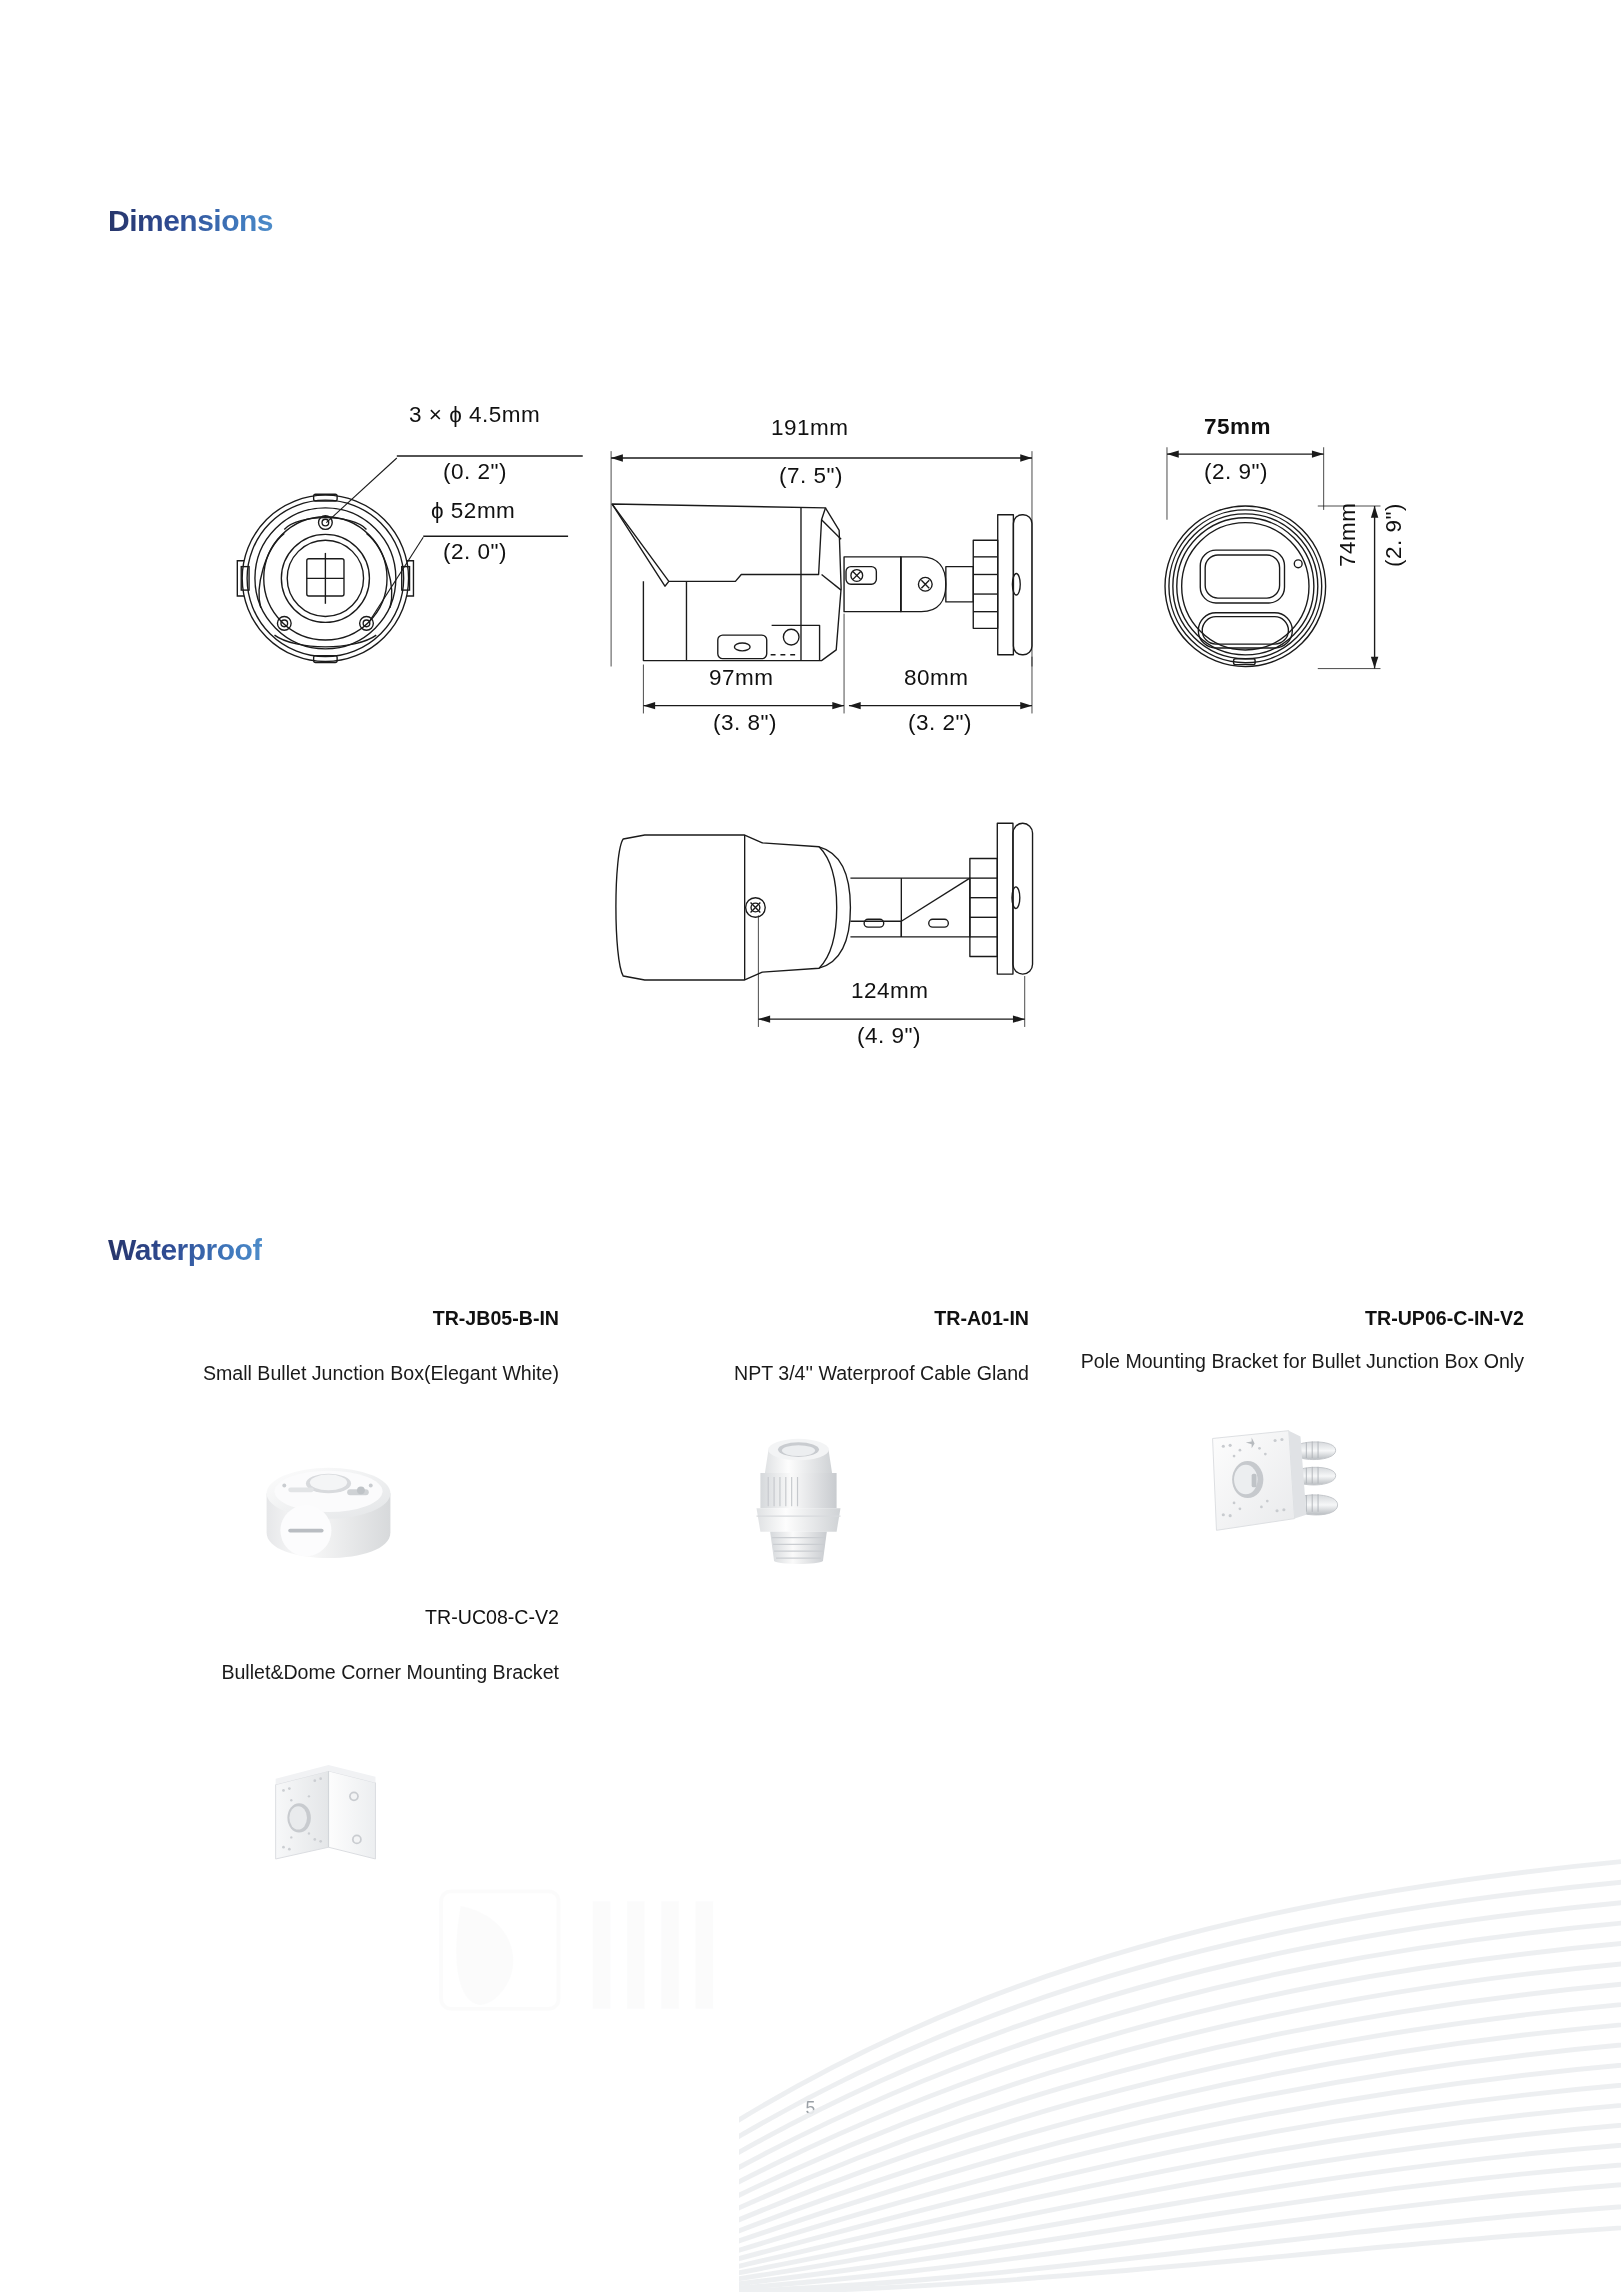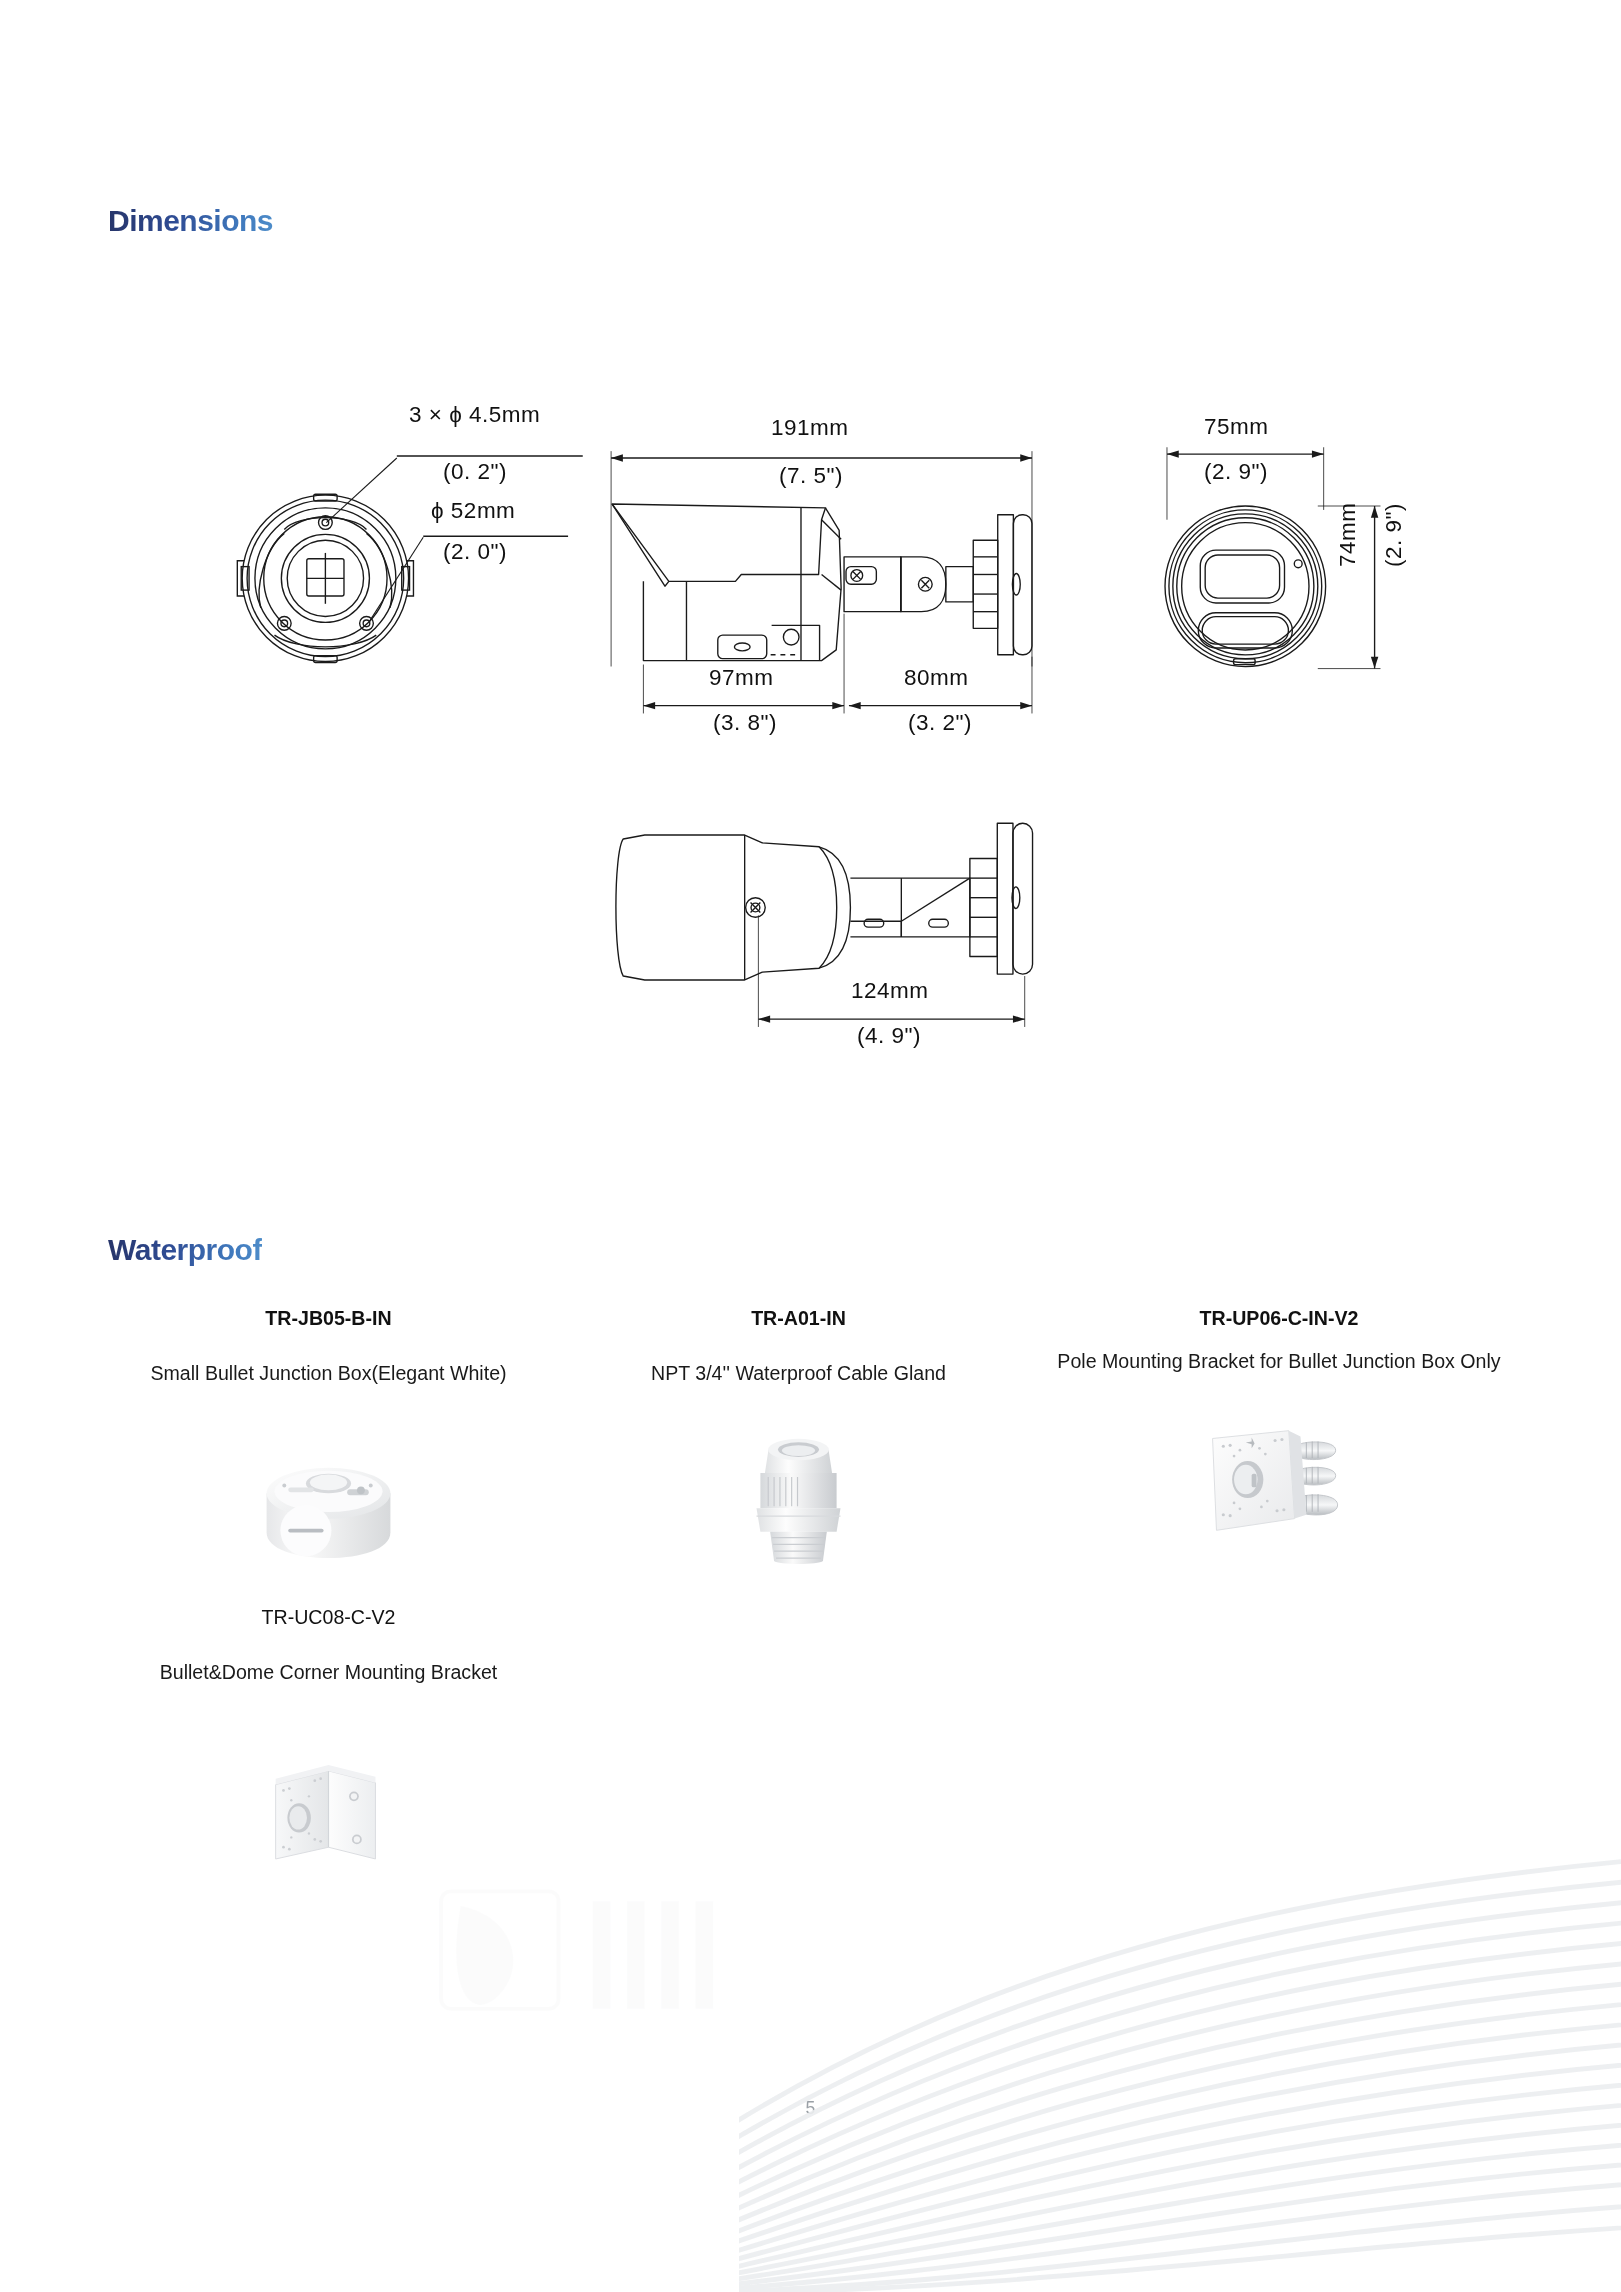--- a/index.html
+++ b/index.html
@@ -34,21 +34,21 @@
   #h-accessories{left:108px;top:1233px;}
 
   
   .dwg{position:absolute;}
   .dim-txt{
     position:absolute;font-family:"Liberation Sans",sans-serif;
     font-size:22.5px;color:#111;white-space:nowrap;letter-spacing:0.5px;
   }
 
   
-  .acc{position:absolute;text-align:center;}
+  .acc{position:absolute;text-align:right;}
   .acc-code{font-size:19.6px;font-weight:bold;color:#111;line-height:1.5;}
   .acc-code.thin{font-weight:normal;}
   .acc-desc{font-size:19.6px;color:#1a1a1a;line-height:1.45;margin-top:26px;}
   .acc-img{margin-top:33px;display:flex;justify-content:center;align-items:flex-end;height:147px;}
 
   
   .pagenum{
     position:absolute;left:0;right:0;top:2098px;text-align:center;
     font-size:17.6px;color:#9aa0a6;
   }
@@ -204,21 +204,21 @@
 
         <rect x="74" y="252" width="22" height="6" rx="2"></rect>
 
         <line x1="218" y1="96" x2="218" y2="262"></line>
         <path d="M218 96 L214.2 108 L221.8 108 Z" fill="#1a1a1a" stroke="none"></path>
         <path d="M218 262 L214.2 250 L221.8 250 Z" fill="#1a1a1a" stroke="none"></path>
         <line x1="160" y1="96" x2="224" y2="96" stroke-width="0.8"></line>
         <line x1="160" y1="262" x2="224" y2="262" stroke-width="0.8"></line>
       </g>
     </svg>
-    <div class="dim-txt" style="left:43px;top:2px;">75mm</div>
+    <div class="dim-txt" style="left:43px;top:2px;font-weight:bold;">75mm</div>
     <div class="dim-txt" style="left:43px;top:47px;">(2. 9")</div>
     <div class="dim-txt" style="left:174px;top:155px;transform:rotate(-90deg);transform-origin:left top;">74mm</div>
     <div class="dim-txt" style="left:220px;top:155px;transform:rotate(-90deg);transform-origin:left top;">(2. 9")</div>
   </div>
 
   <div class="dwg" style="left:588px;top:784px;width:470px;height:294px;">
     <svg width="470" height="294" viewBox="0 0 480 300">
       <g stroke="#1a1a1a" fill="none" stroke-width="1.4" stroke-linejoin="round">
 
         <path d="M36 56 C26 70, 26 180, 36 196 L58 200 L160 200 L178 192 L236 188

